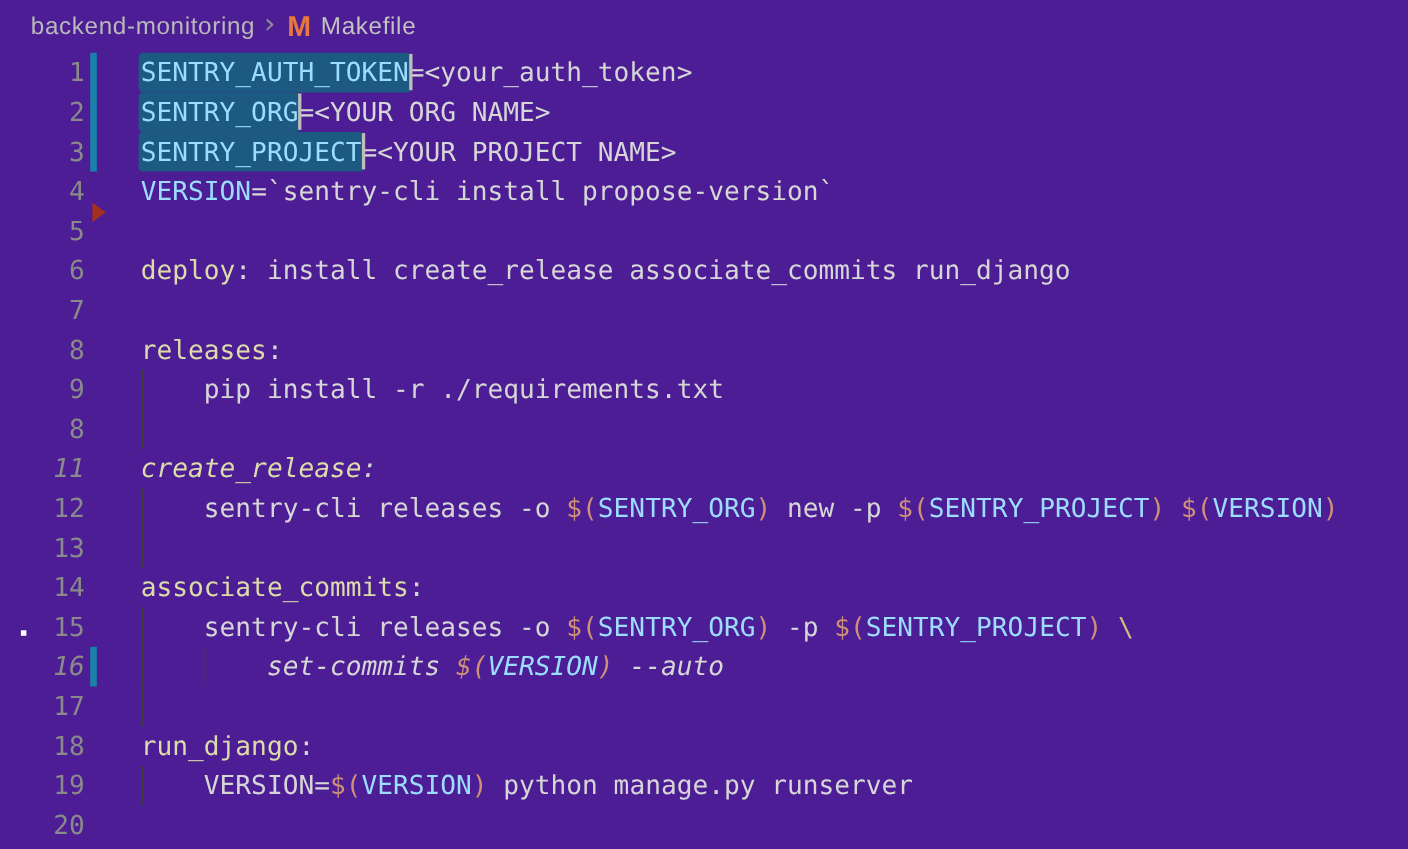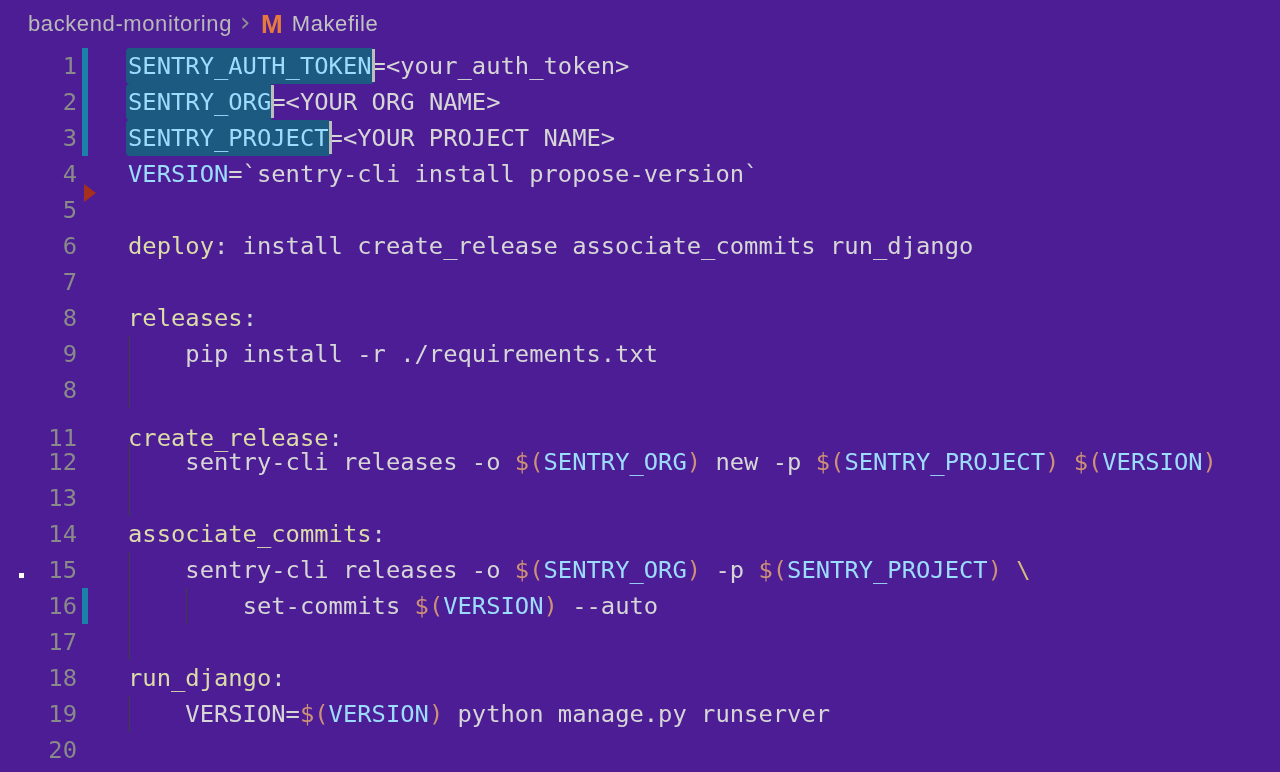--- a/index.html
+++ b/index.html
@@ -118,21 +118,21 @@
       <div class="line" style="top: 336px;">
         <span class="num">9</span>
         <span class="guide" style="left: 129px;"></span>
         <span class="content"><span class="tok-plain">	pip install -r ./requirements.txt</span></span>
       </div>
       <div class="line" style="top: 372px;">
         <span class="num">8</span>
         <span class="guide" style="left: 129px;"></span>
         <span class="content"></span>
       </div>
-      <div class="line" style="top: 420px;">
+      <div class="line" style="top: 408px; font-style: italic;">
         <span class="num">11</span>
         <span class="content"><span class="tok-target">create_release</span><span class="tok-plain">:</span></span>
       </div>
       <div class="line" style="top: 444px;">
         <span class="num">12</span>
         <span class="guide" style="left: 129px;"></span>
         <span class="content"><span class="tok-plain">	sentry-cli releases -o </span><span class="tok-orange">$(</span><span class="tok-var">SENTRY_ORG</span><span class="tok-orange">)</span><span class="tok-plain"> new -p </span><span class="tok-orange">$(</span><span class="tok-var">SENTRY_PROJECT</span><span class="tok-orange">)</span><span class="tok-plain"> </span><span class="tok-orange">$(</span><span class="tok-var">VERSION</span><span class="tok-orange">)</span></span>
       </div>
       <div class="line" style="top: 480px;">
         <span class="num">13</span>
@@ -141,21 +141,21 @@
       </div>
       <div class="line" style="top: 516px;">
         <span class="num">14</span>
         <span class="content"><span class="tok-target">associate_commits</span><span class="tok-plain">:</span></span>
       </div>
       <div class="line" style="top: 552px;">
         <span class="num">15</span>
         <span class="guide" style="left: 129px;"></span>
         <span class="content"><span class="tok-plain">	sentry-cli releases -o </span><span class="tok-orange">$(</span><span class="tok-var">SENTRY_ORG</span><span class="tok-orange">)</span><span class="tok-plain"> -p </span><span class="tok-orange">$(</span><span class="tok-var">SENTRY_PROJECT</span><span class="tok-orange">)</span><span class="tok-plain"> </span><span class="tok-gold">\</span></span>
       </div>
-      <div class="line" style="top: 588px;">
+      <div class="line" style="top: 588px; font-style: italic;">
         <span class="num">16</span>
         <span class="guide" style="left: 129px;"></span>
         <span class="guide" style="left: 186px;"></span>
         <span class="content"><span class="tok-plain">		set-commits </span><span class="tok-orange">$(</span><span class="tok-var">VERSION</span><span class="tok-orange">)</span><span class="tok-plain"> --auto</span></span>
       </div>
       <div class="line" style="top: 624px;">
         <span class="num">17</span>
         <span class="guide" style="left: 129px;"></span>
         <span class="content"></span>
       </div>

